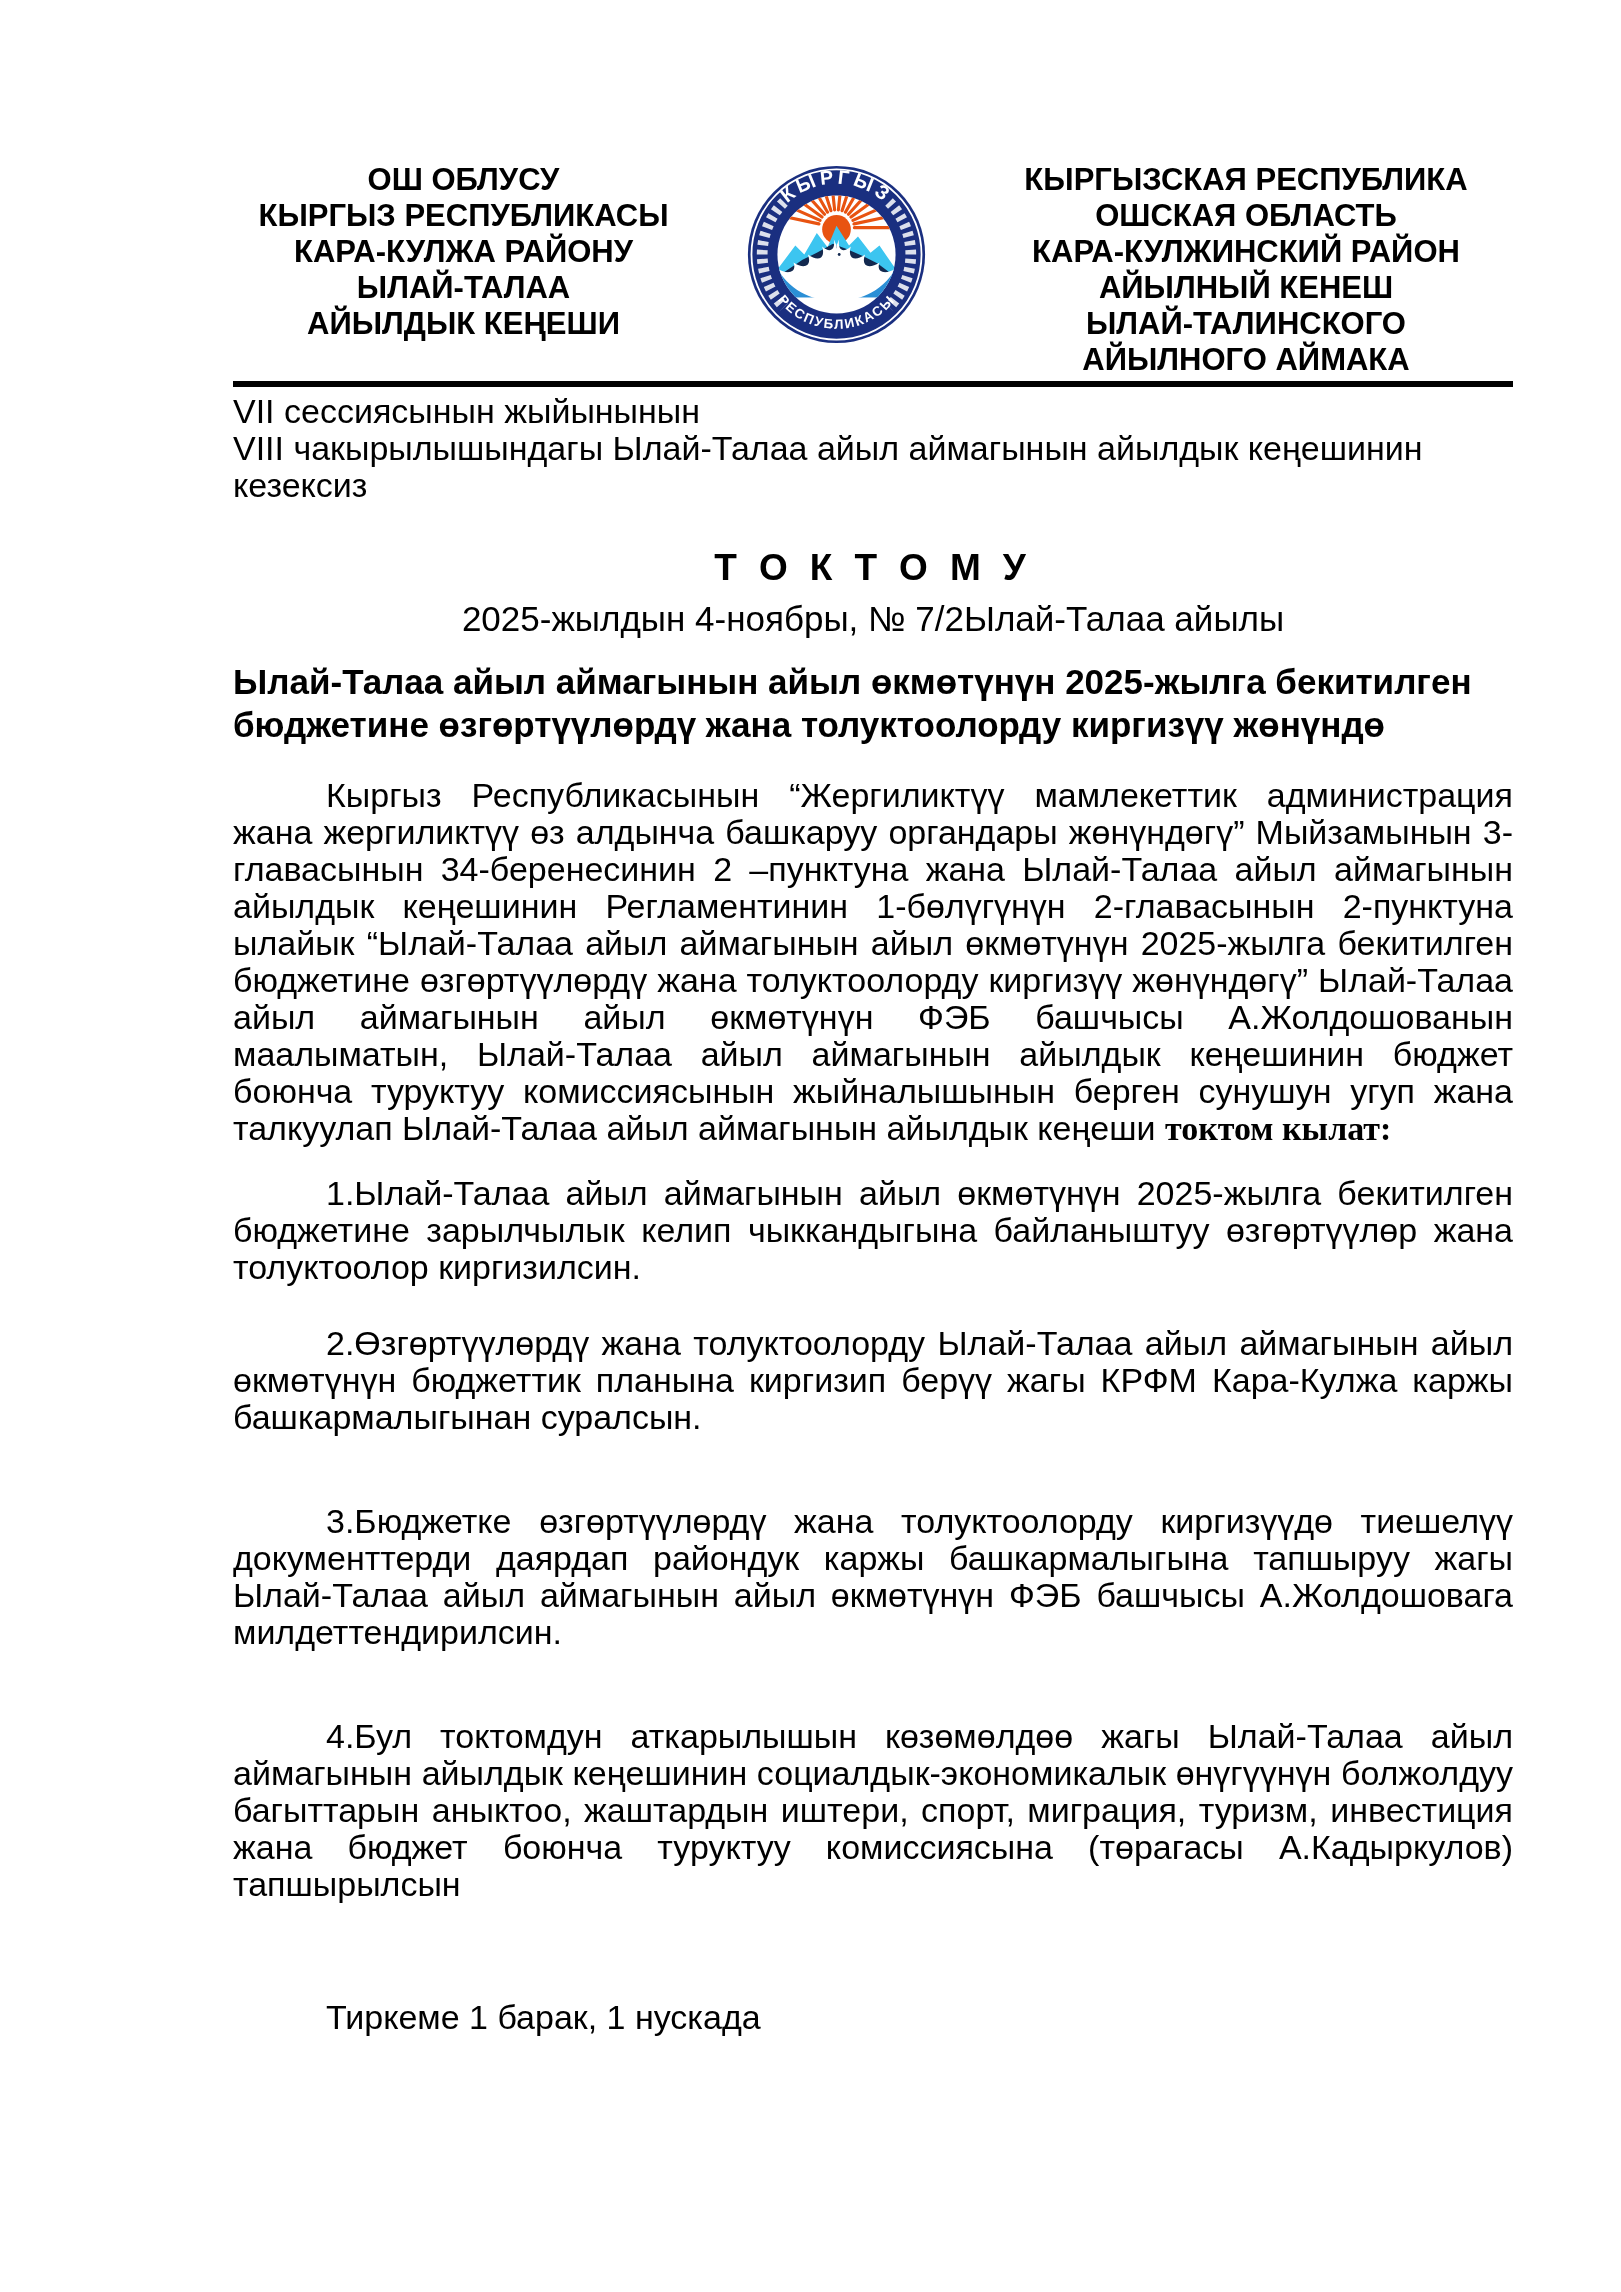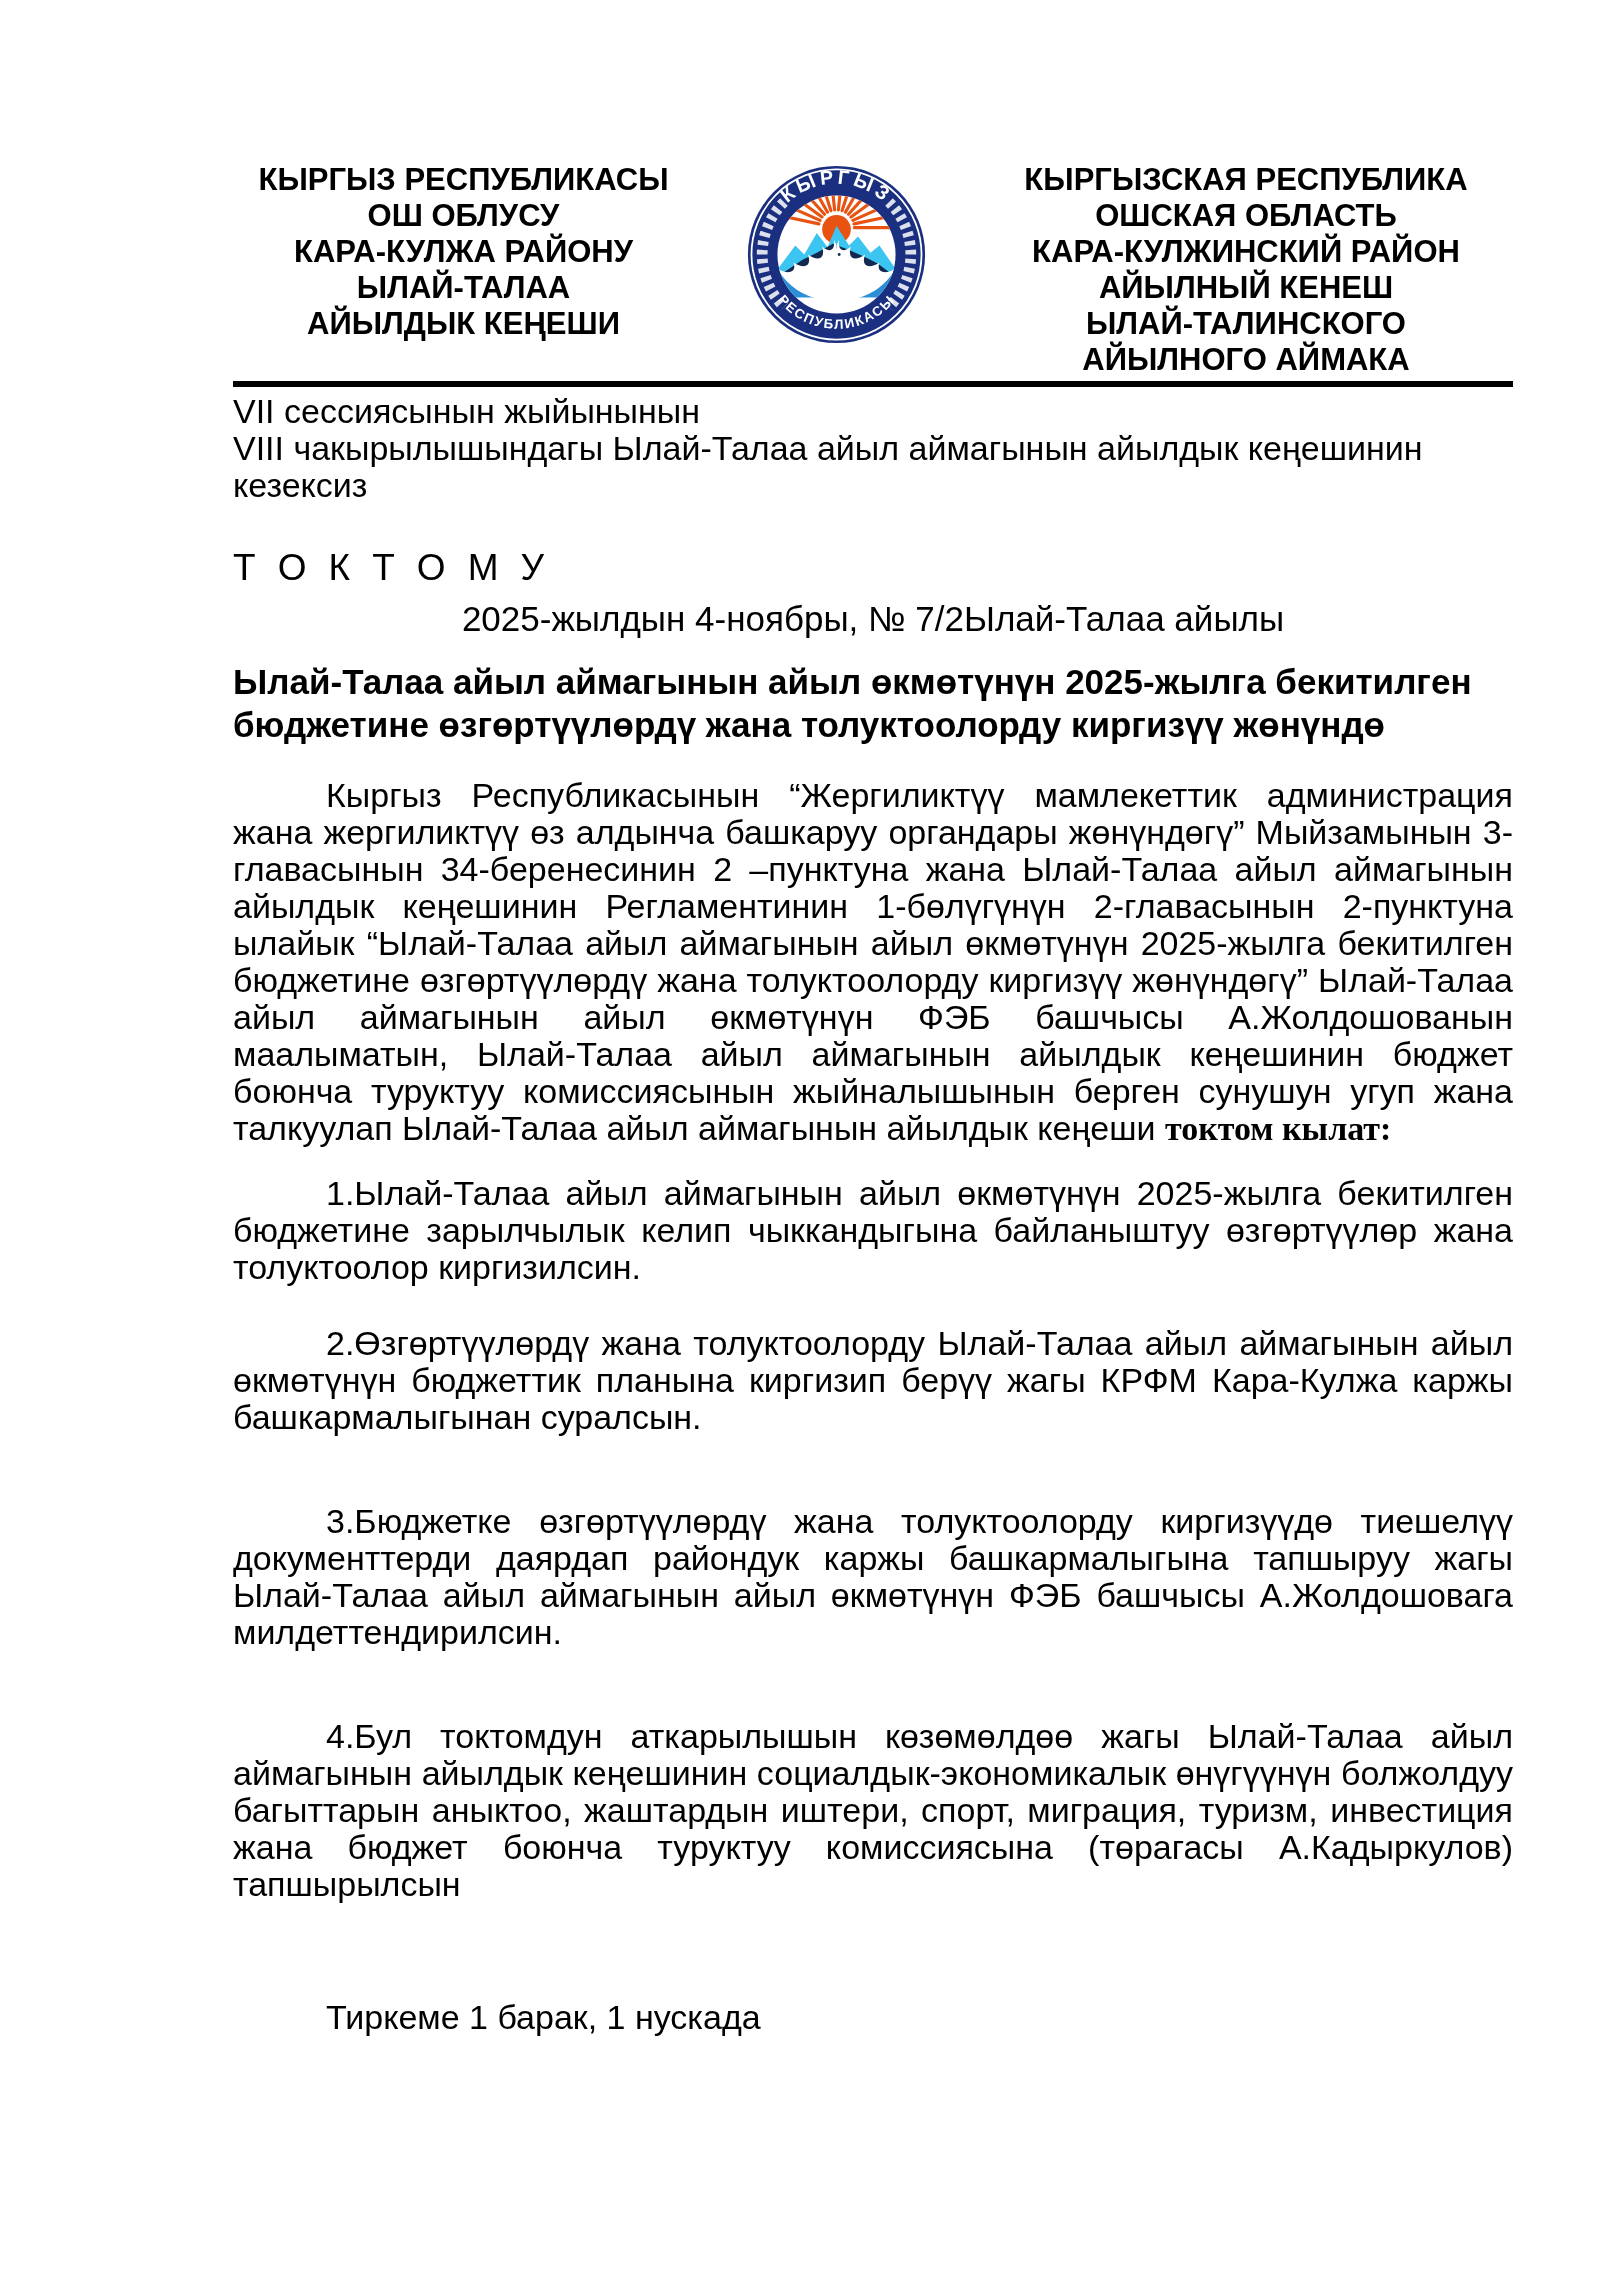--- a/index.html
+++ b/index.html
@@ -16,43 +16,43 @@
   
   .masthead{display:flex;justify-content:space-between;align-items:flex-start;}
   .org{font-weight:bold;font-size:31px;line-height:36px;text-align:center;white-space:nowrap;}
   .org.left{width:461px;}
   .org.right{width:534px;}
   .emblem{width:179px;height:179px;margin-top:2.9px;flex:0 0 auto;}
   .rule{border-top:6.9px solid #000;margin-top:2.9px;}
   
   .session{margin-top:5.9px;font-size:34px;line-height:37px;}
   
-  .doc-title{margin:43px 0 0;font-size:37px;font-weight:normal;letter-spacing:5.9px;line-height:41px;}
+  .doc-title{margin:43px 0 0;font-size:37px;font-weight:bold;text-align:center;letter-spacing:5.9px;line-height:41px;}
   .date-row{display:flex;justify-content:center;margin-top:9.8px;font-size:35px;line-height:41px;}
   
   .subject{margin-top:21.6px;font-size:35px;font-weight:bold;line-height:43px;text-align:left;}
   
   .body{font-size:34px;line-height:37px;text-align:justify;text-indent:93px;margin:0;}
   .intro{margin-top:31px;}
   .item-1{margin-top:27.4px;}
   .item-2{margin-top:39px;}
   .item-3{margin-top:67px;}
   .item-4{margin-top:67px;}
   .attachment{margin-top:96px;font-size:34px;line-height:37px;text-indent:93px;}
   .bold{font-weight:bold;font-family:Liberation Serif, serif;}
 </style>
 </head>
 <body>
 
 <div class="page">
 
   <header class="masthead">
     <div class="org left">
+      <div>ОШ ОБЛУСУ</div>
       <div>КЫРГЫЗ РЕСПУБЛИКАСЫ</div>
-      <div>ОШ ОБЛУСУ</div>
       <div>КАРА-КУЛЖА РАЙОНУ</div>
       <div>ЫЛАЙ-ТАЛАА</div>
       <div>АЙЫЛДЫК КЕҢЕШИ</div>
     </div>
 
     <div class="emblem">
       <svg viewBox="0 0 200 200" width="179" height="179">
         <defs>
           <clipPath id="innerClip">
               <circle cx="100" cy="100" r="66"></circle>

